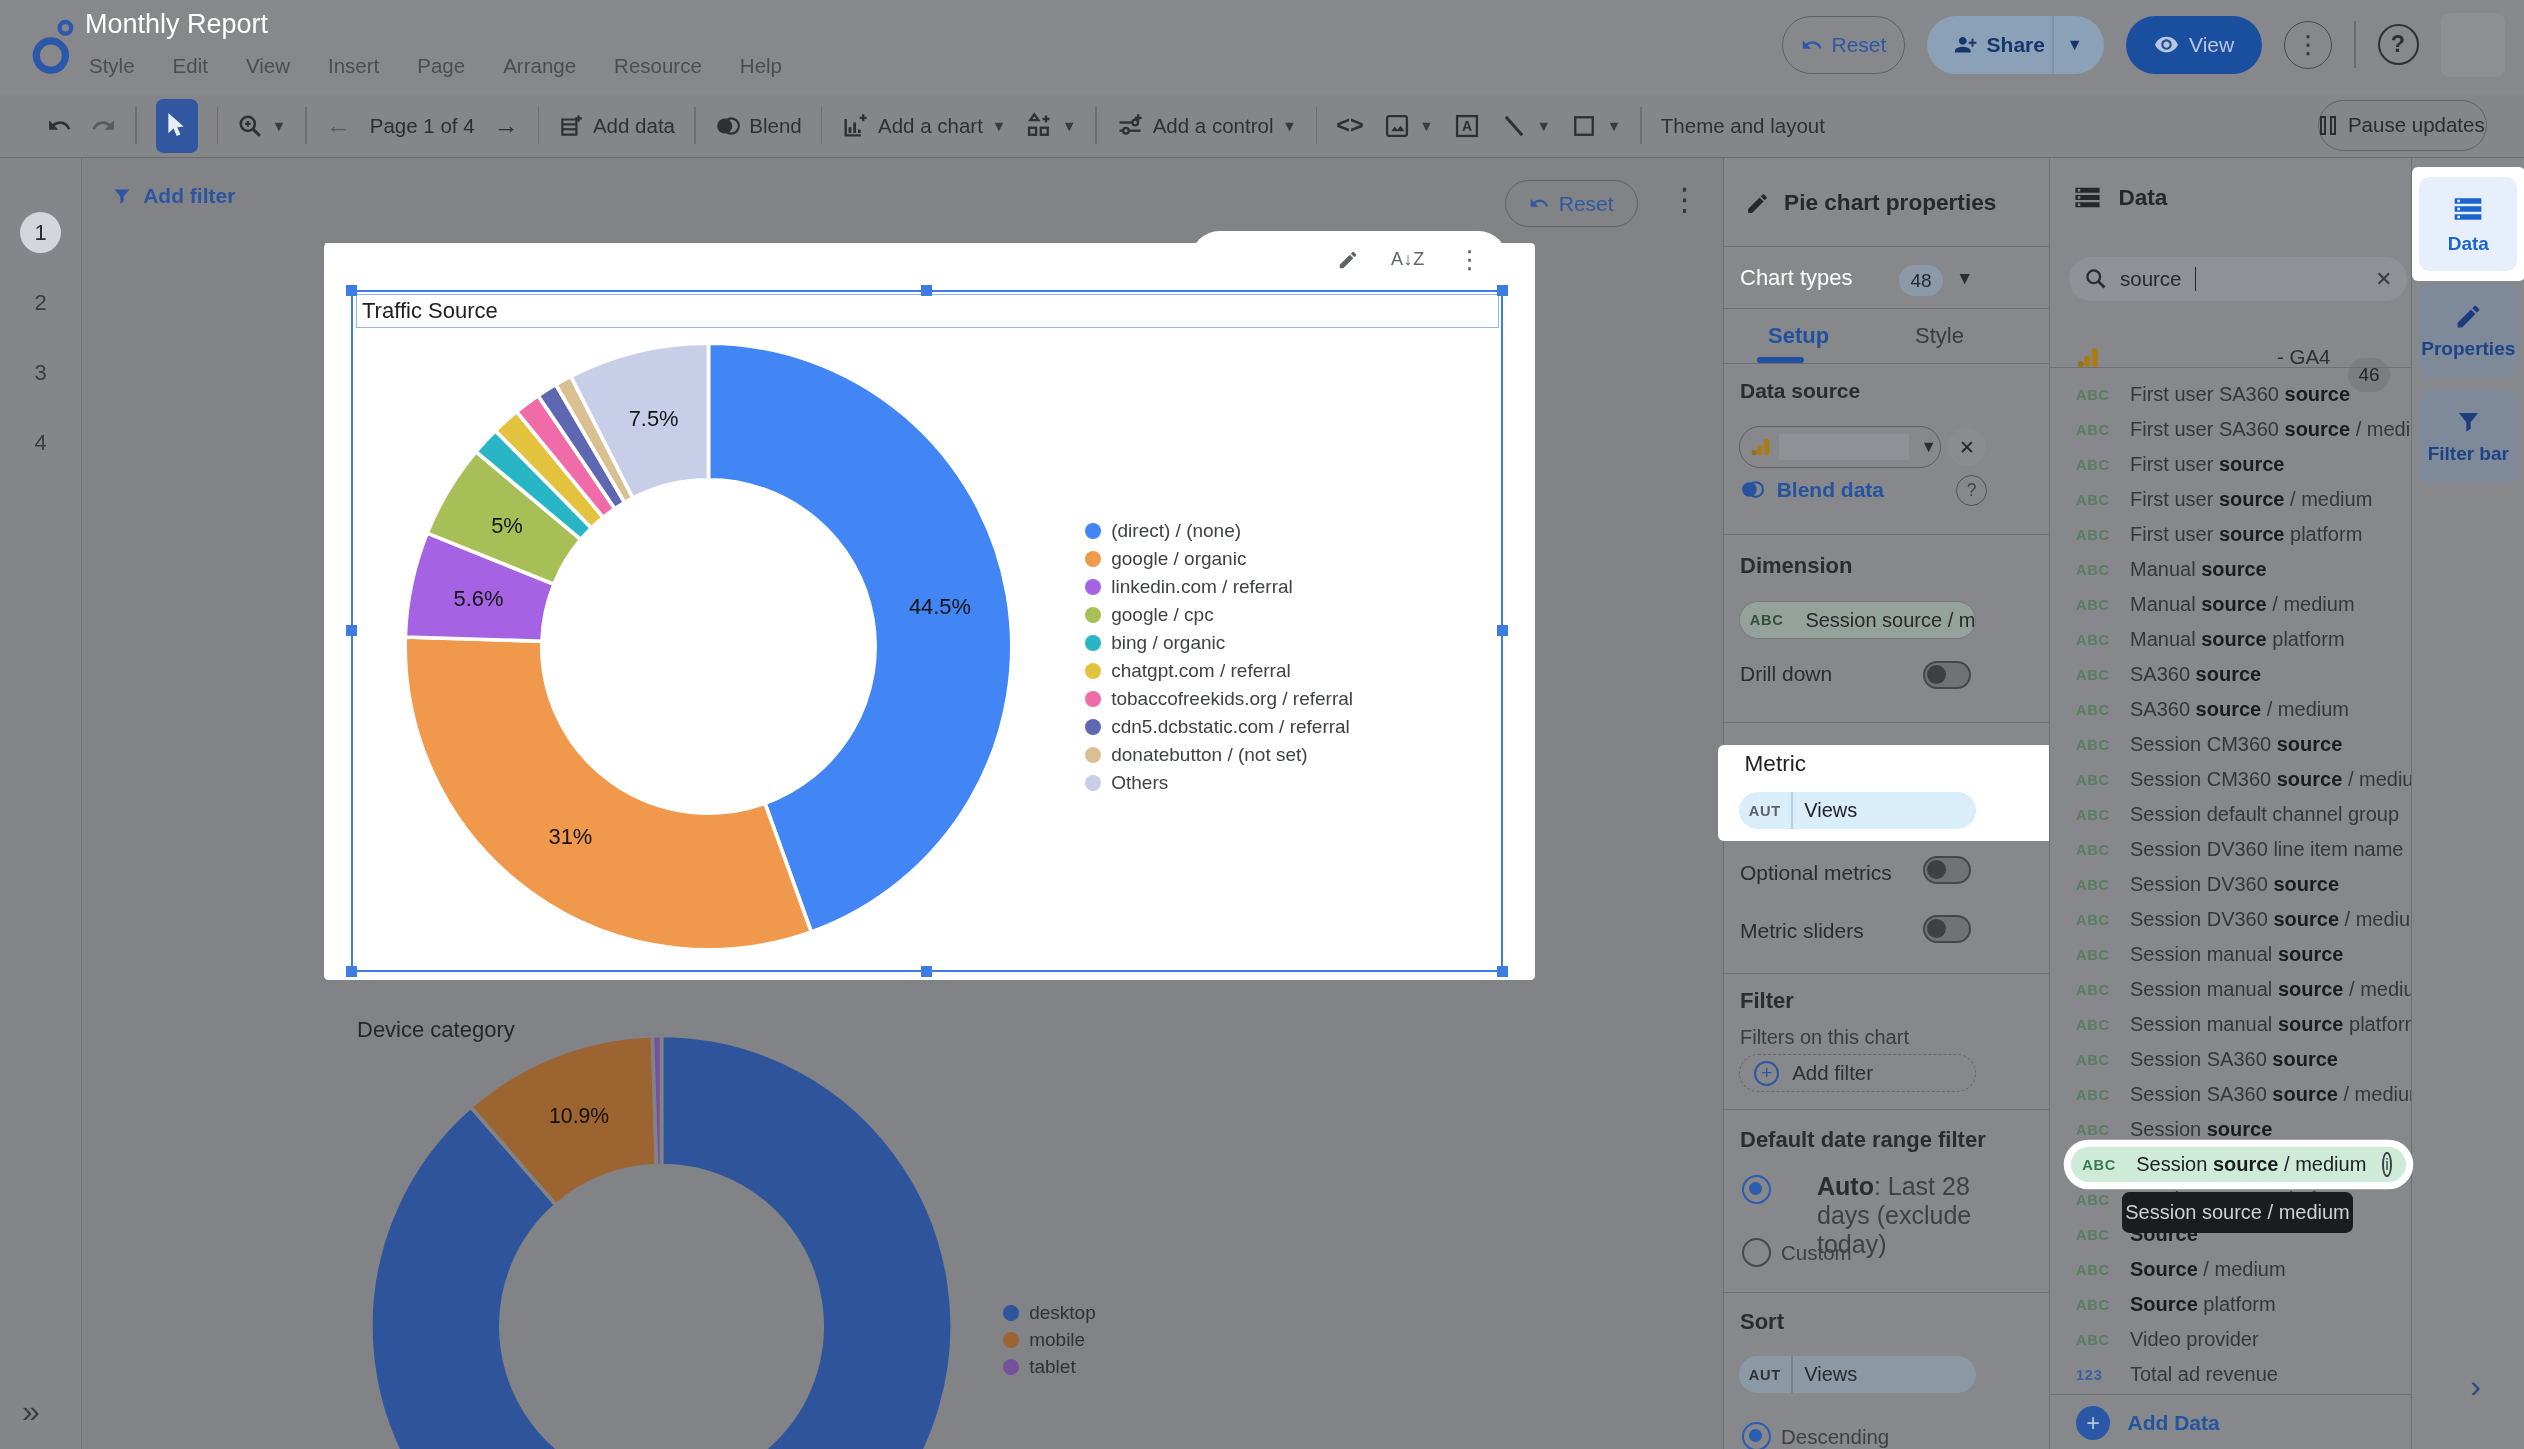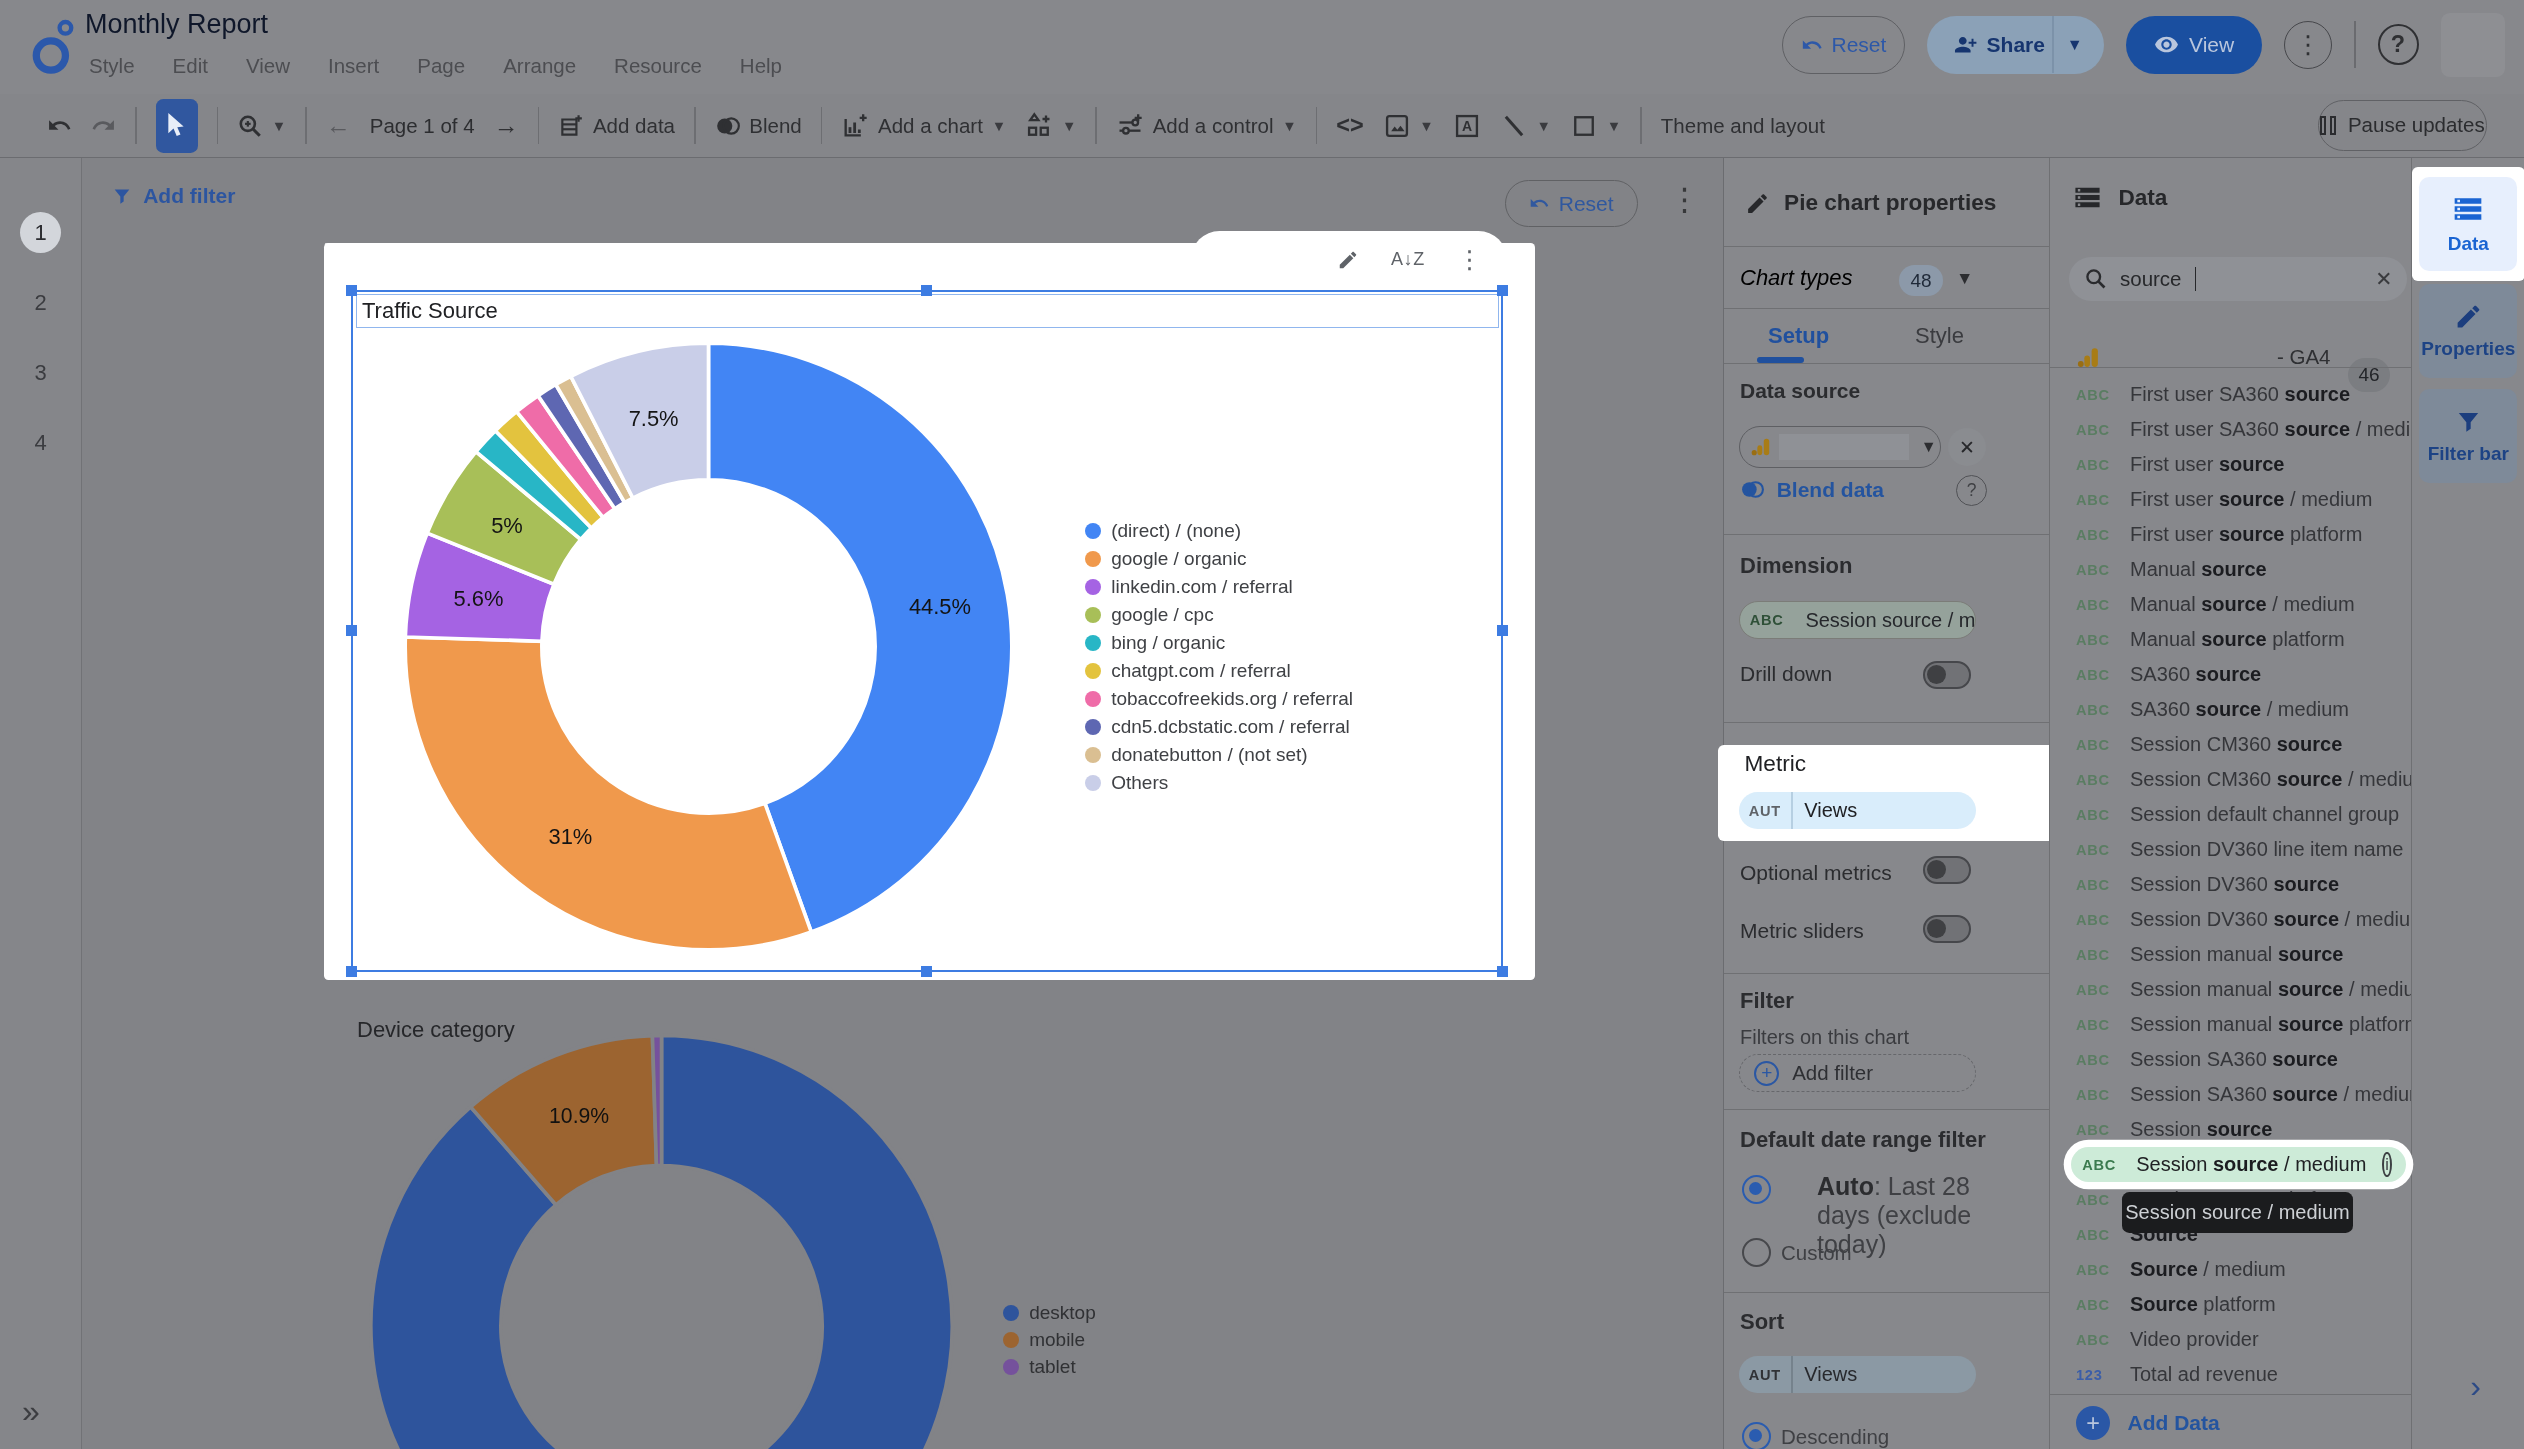--- a/index.html
+++ b/index.html
@@ -3,21 +3,21 @@
 <meta charset="utf-8">
 <style>
   * { margin:0; padding:0; box-sizing:border-box; }
   html,body { width:2525px; height:1449px; }
   body { position:relative; background:#87888c; font-family:"Liberation Sans",sans-serif; overflow:hidden; color:#2e2f31; }
   .abs { position:absolute; }
   svg { display:block; }
 
   
   #header { left:0; top:0; width:2525px; height:94px; background:#87888c; }
-  #app-title { left:85px; top:8.8px; font-size:27px; color:#0f172a; }
+  #app-title { left:85px; top:8.8px; font-size:27px; color:#ffffff; }
   #menus { left:89px; top:54px; display:flex; gap:38px; }
   .menu-item { font-size:20.5px; color:#4c4d51; cursor:default; }
   #header-right { right:20.5px; top:13px; display:flex; align-items:center; gap:22px; height:63px; }
   .pill { display:flex; align-items:center; justify-content:center; border-radius:35px; height:58px; }
   #reset-btn { width:123px; border:1.5px solid #5f6064; color:#2d58a8; gap:8.8px; font-size:21px; }
   #share-btn { width:177px; background:#8ba1b7; color:#16356f; font-size:21px; font-weight:bold; }
   #share-main { display:flex; align-items:center; gap:8.8px; padding:0 7.3px 0 19px; }
   #share-split { width:1.5px; height:57px; background:#7c92a9; }
   #share-caret { padding:0 13px; font-size:16px; color:#16356f; }
   #view-btn { width:136px; background:#1a4fa0; color:#b9c6dd; gap:10.2px; font-size:21px; }
@@ -70,21 +70,21 @@
   #device-donut { left:285px; top:876px; }
   #device-legend { left:921px; top:1141px; }
   #device-legend li { height:27px; font-size:19px; color:#303134; }
 
   
   #props { left:1723px; top:158px; width:326px; height:1292px; background:#87888c; border-left:1.5px solid #6b6c70; }
   .hline { position:absolute; left:0; width:326px; height:0; border-top:1.5px solid #6f7073; }
   .sec-title { font-size:22px; font-weight:bold; color:#2b2c2f; }
   #pp-header { left:20.5px; top:32px; display:flex; align-items:center; gap:14.6px; color:#27282b; }
   #pp-title { font-size:22.6px; font-weight:bold; }
-  #chart-types { left:16px; top:107px; font-size:22px; color:#000000;font-style:italic; }
+  #chart-types { left:16px; top:107px; font-size:22px; color:#ffffff; }
   #ct-badge { left:175px; top:107px; width:44px; height:31px; background:#8c99a9; border-radius:16px; display:flex; align-items:center; justify-content:center; font-size:19px; color:#1f2938; }
   #ct-caret { left:232px; top:110px; font-size:17.5px; color:#2c2d30; }
   #tab-setup { left:44px; top:165px; font-size:22px; font-weight:bold; color:#20509e; }
   #tab-style { left:191px; top:165px; font-size:22px; color:#3a3b3f; }
   #tab-underline { left:33px; top:199px; width:47px; height:5.8px; background:#20509e; border-radius:2.9px; }
   #ds-label { left:16px; top:221px; font-size:21px; font-weight:bold; color:#2b2c2f; }
   #ds-pill { left:14.6px; top:268px; width:202px; height:42px; border:1.5px solid #5e5f63; border-radius:23.4px; display:flex; align-items:center; }
   #ds-blank { width:130px; height:26px; background:#8f9196; margin-left:7.3px; }
   #ds-caret { margin-left:11.7px; font-size:16px; color:#2c2d30; }
   #ds-remove { left:224px; top:270px; width:38px; height:38px; border-radius:50%; background:#8a8c90; display:flex; align-items:center; justify-content:center; font-size:19px; color:#26272a; }

